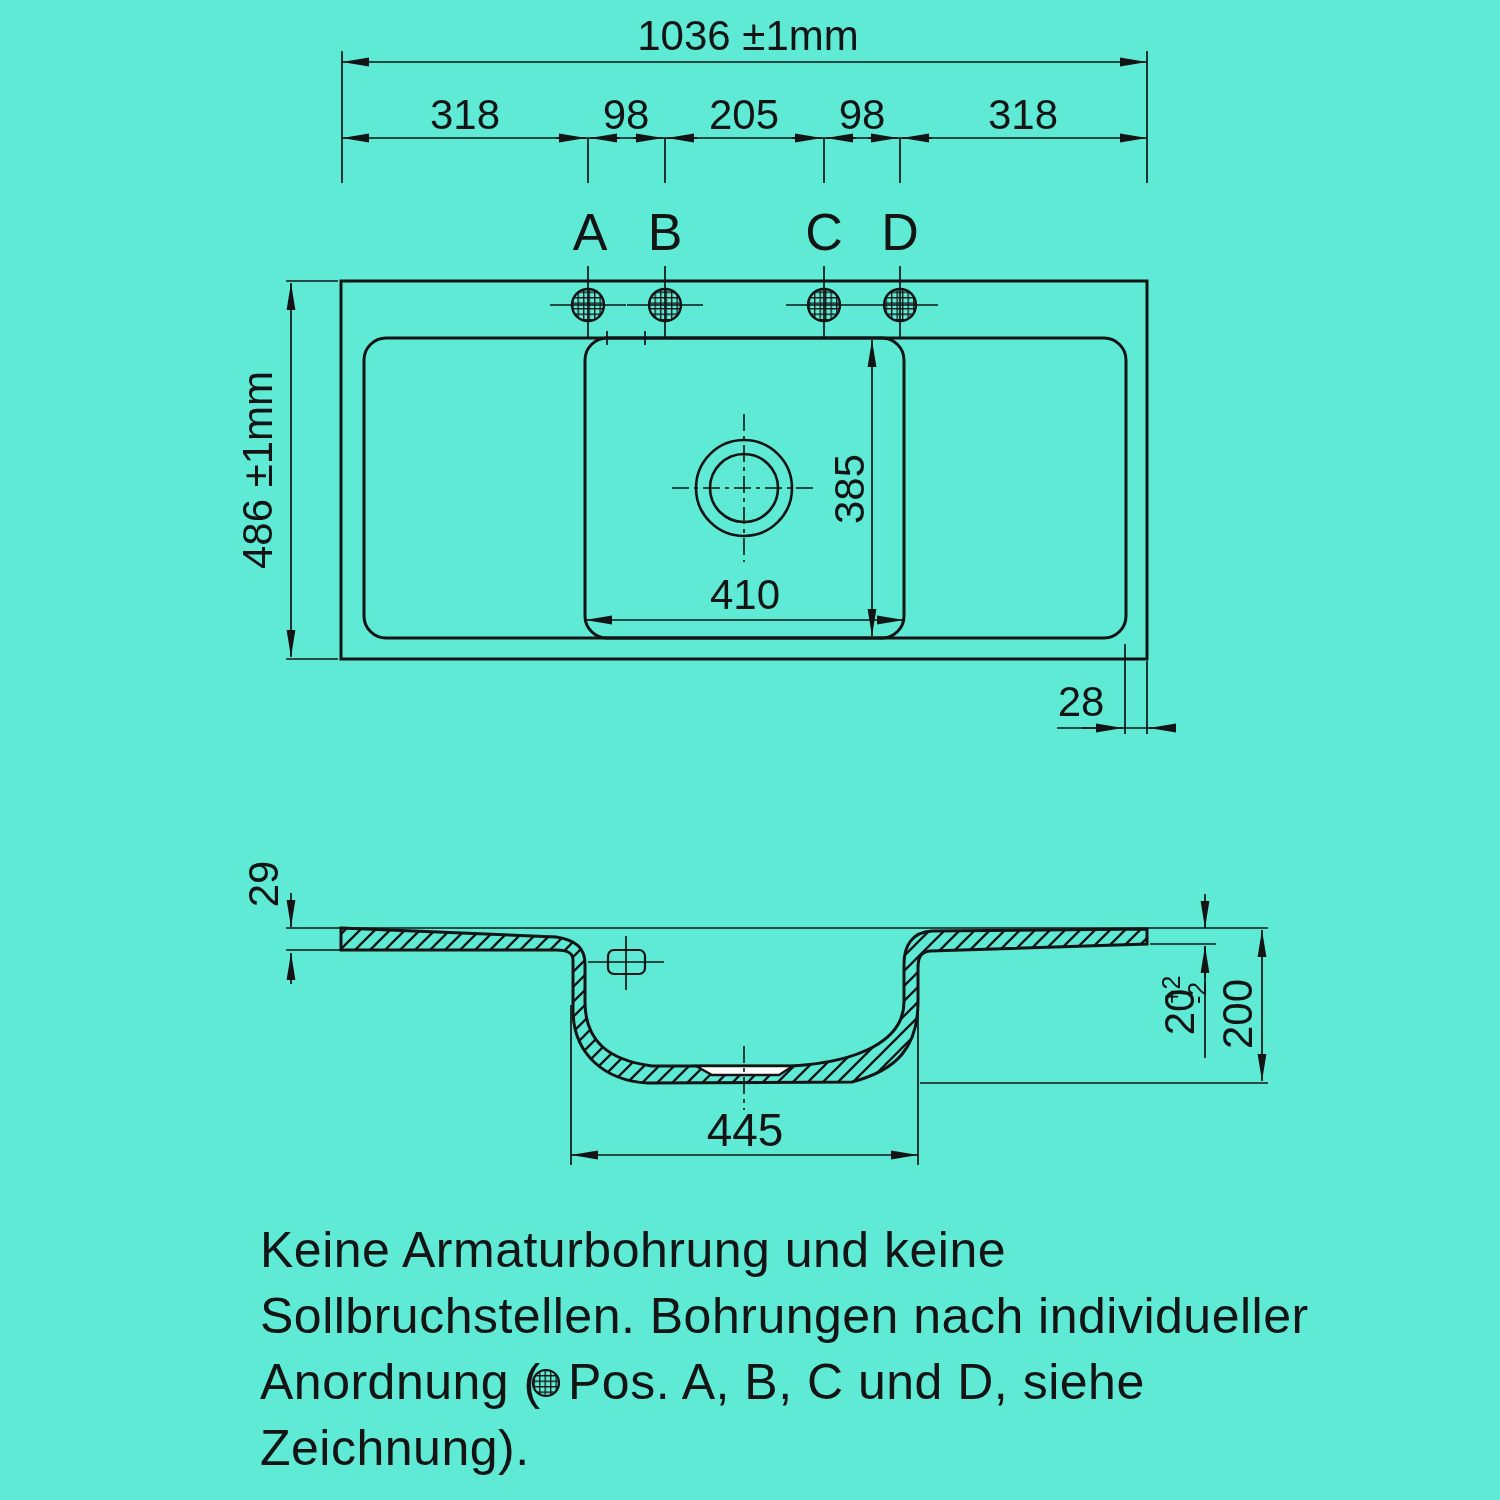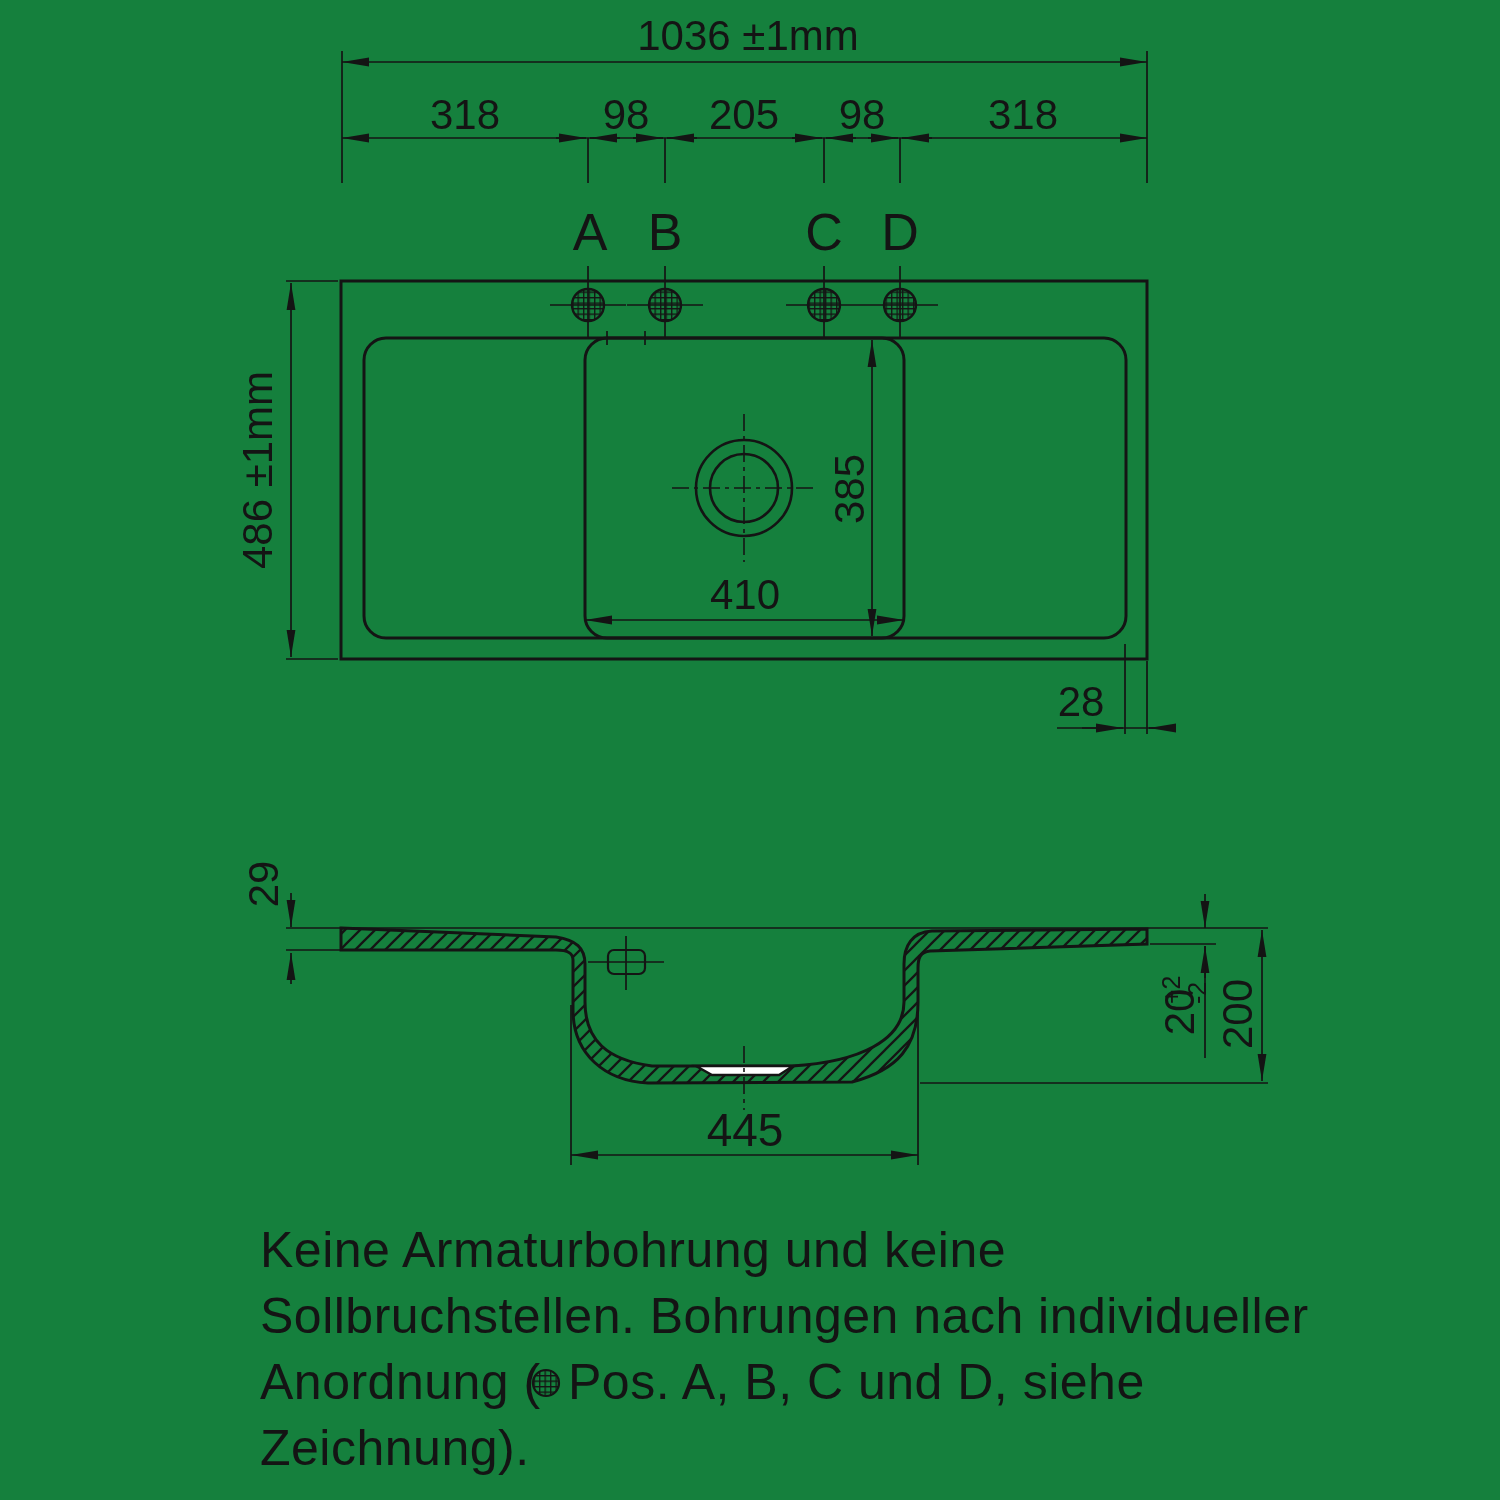--- a/index.html
+++ b/index.html
@@ -1,16 +1,16 @@
 <!DOCTYPE html>
 <html><head>
 <meta charset="utf-8">
 <style>
   html,body{margin:0;padding:0;background:#fff;}
-  .page{position:relative;width:1500px;height:1500px;background:#15803d;overflow:hidden;}
+  .page{position:relative;width:1500px;height:1500px;background:#5eead4;overflow:hidden;}
   svg{position:absolute;left:0;top:0;}
   svg text{fill:#141414;font-family:"Liberation Sans",sans-serif;}
   .ol{stroke:#141414;stroke-width:3;fill:none;}
   .ol2{stroke:#141414;stroke-width:2.6;fill:none;}
   .thin{stroke:#141414;stroke-width:1.7;fill:none;}
   .cl{stroke:#141414;stroke-width:1.6;fill:none;stroke-dasharray:17 5 4 5;}
   .dt{font-size:42px;text-anchor:middle;}
   .lbl{font-size:52px;text-anchor:middle;}
   .tol{font-size:25px;}
   .note-t{font-size:50px;letter-spacing:.5px;}

